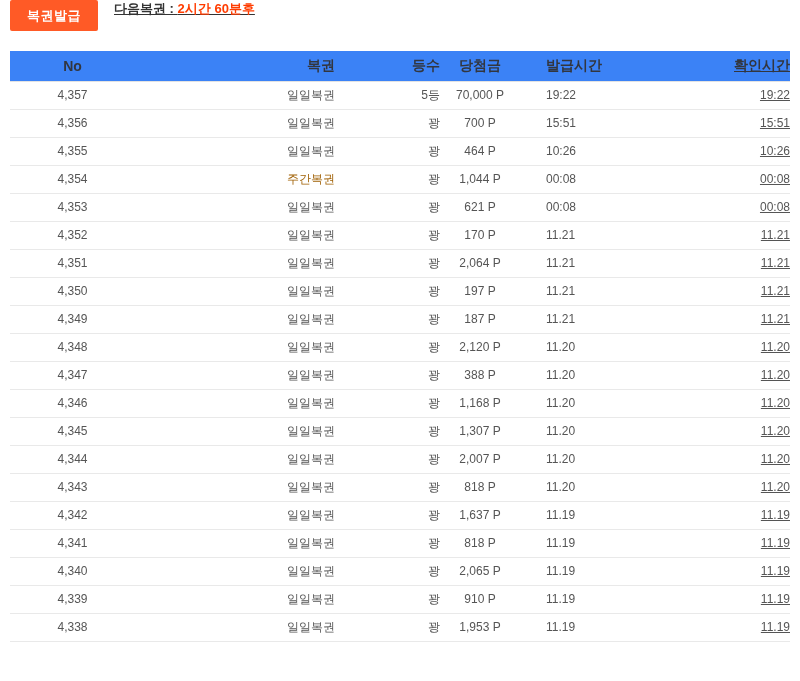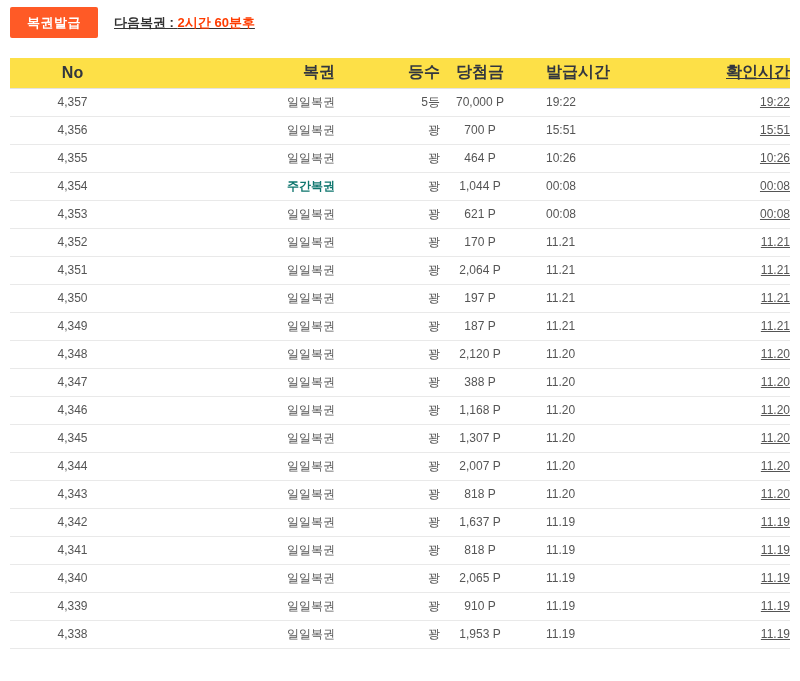--- a/index.html
+++ b/index.html
@@ -5,21 +5,21 @@
   * { margin: 0; padding: 0; box-sizing: border-box; }
   html, body { background: #ffffff; }
   body {
     width: 800px; height: 681px; overflow: hidden;
     font-family: "Liberation Sans", "DejaVu Sans", sans-serif;
     color: #555555;
   }
   .page { width: 800px; height: 681px; position: relative; }
 
   
-  .topbar { padding: 7px 0 0 10px; display: flex; align-items: center; }
+  .topbar { padding: 0 0 0 10px; display: flex; }
   .issue-btn {
     display: inline-block; background: #ff5a26; color: #ffffff;
     font-size: 13px; font-weight: bold; line-height: 31px; height: 31px;
     padding: 0 17px; border: none; border-radius: 2px; cursor: pointer;
     letter-spacing: 0.5px;
   }
   .next-info { margin-left: 16px; font-size: 13px; font-weight: bold; color: #333333; text-decoration: underline; }
   .next-info .time { color: #ff3c00; }
 
   
@@ -28,36 +28,36 @@
     width: 780px; margin: 20px 0 0 10px;
   }
   col.c-no      { width: 125px; }
   col.c-lottery { width: 200px; }
   col.c-rank    { width: 105px; }
   col.c-prize   { width: 80px;  }
   col.c-issued  { width: 125px; }
   col.c-checked { width: 145px; }
 
   thead th {
-    background: #fde047; height: 30px;
-    font-size: 16px; font-weight: bold; color: #32363f;
+    background: #3b82f6; height: 30px;
+    font-size: 14px; font-weight: bold; color: #32363f;
     border-bottom: 1px solid #e3e3e3;
   }
   tbody td {
     height: 28px; font-size: 12px; color: #555555;
     border-bottom: 1px solid #e9e9e9;
     white-space: nowrap; overflow: hidden;
   }
   
   .al-c { text-align: center; }
   .al-l { text-align: right; padding-left: 5px; }
   .al-r { text-align: center; }
   th.h-issued, td.d-issued { text-align: left; padding-left: 26px; }
   th.h-checked, td.d-checked { text-align: right; padding-left: 45px; text-decoration: underline; }
-  td.bold { font-weight: bold; color: #0f766e; }
+  td.bold { font-weight: normal; color: #a16207; }
 </style>
 </head>
 <body>
 
 <div class="page">
 
   <div class="topbar">
     <button class="issue-btn">복권발급</button>
     <div class="next-info">
       <span>다음복권 :</span>

